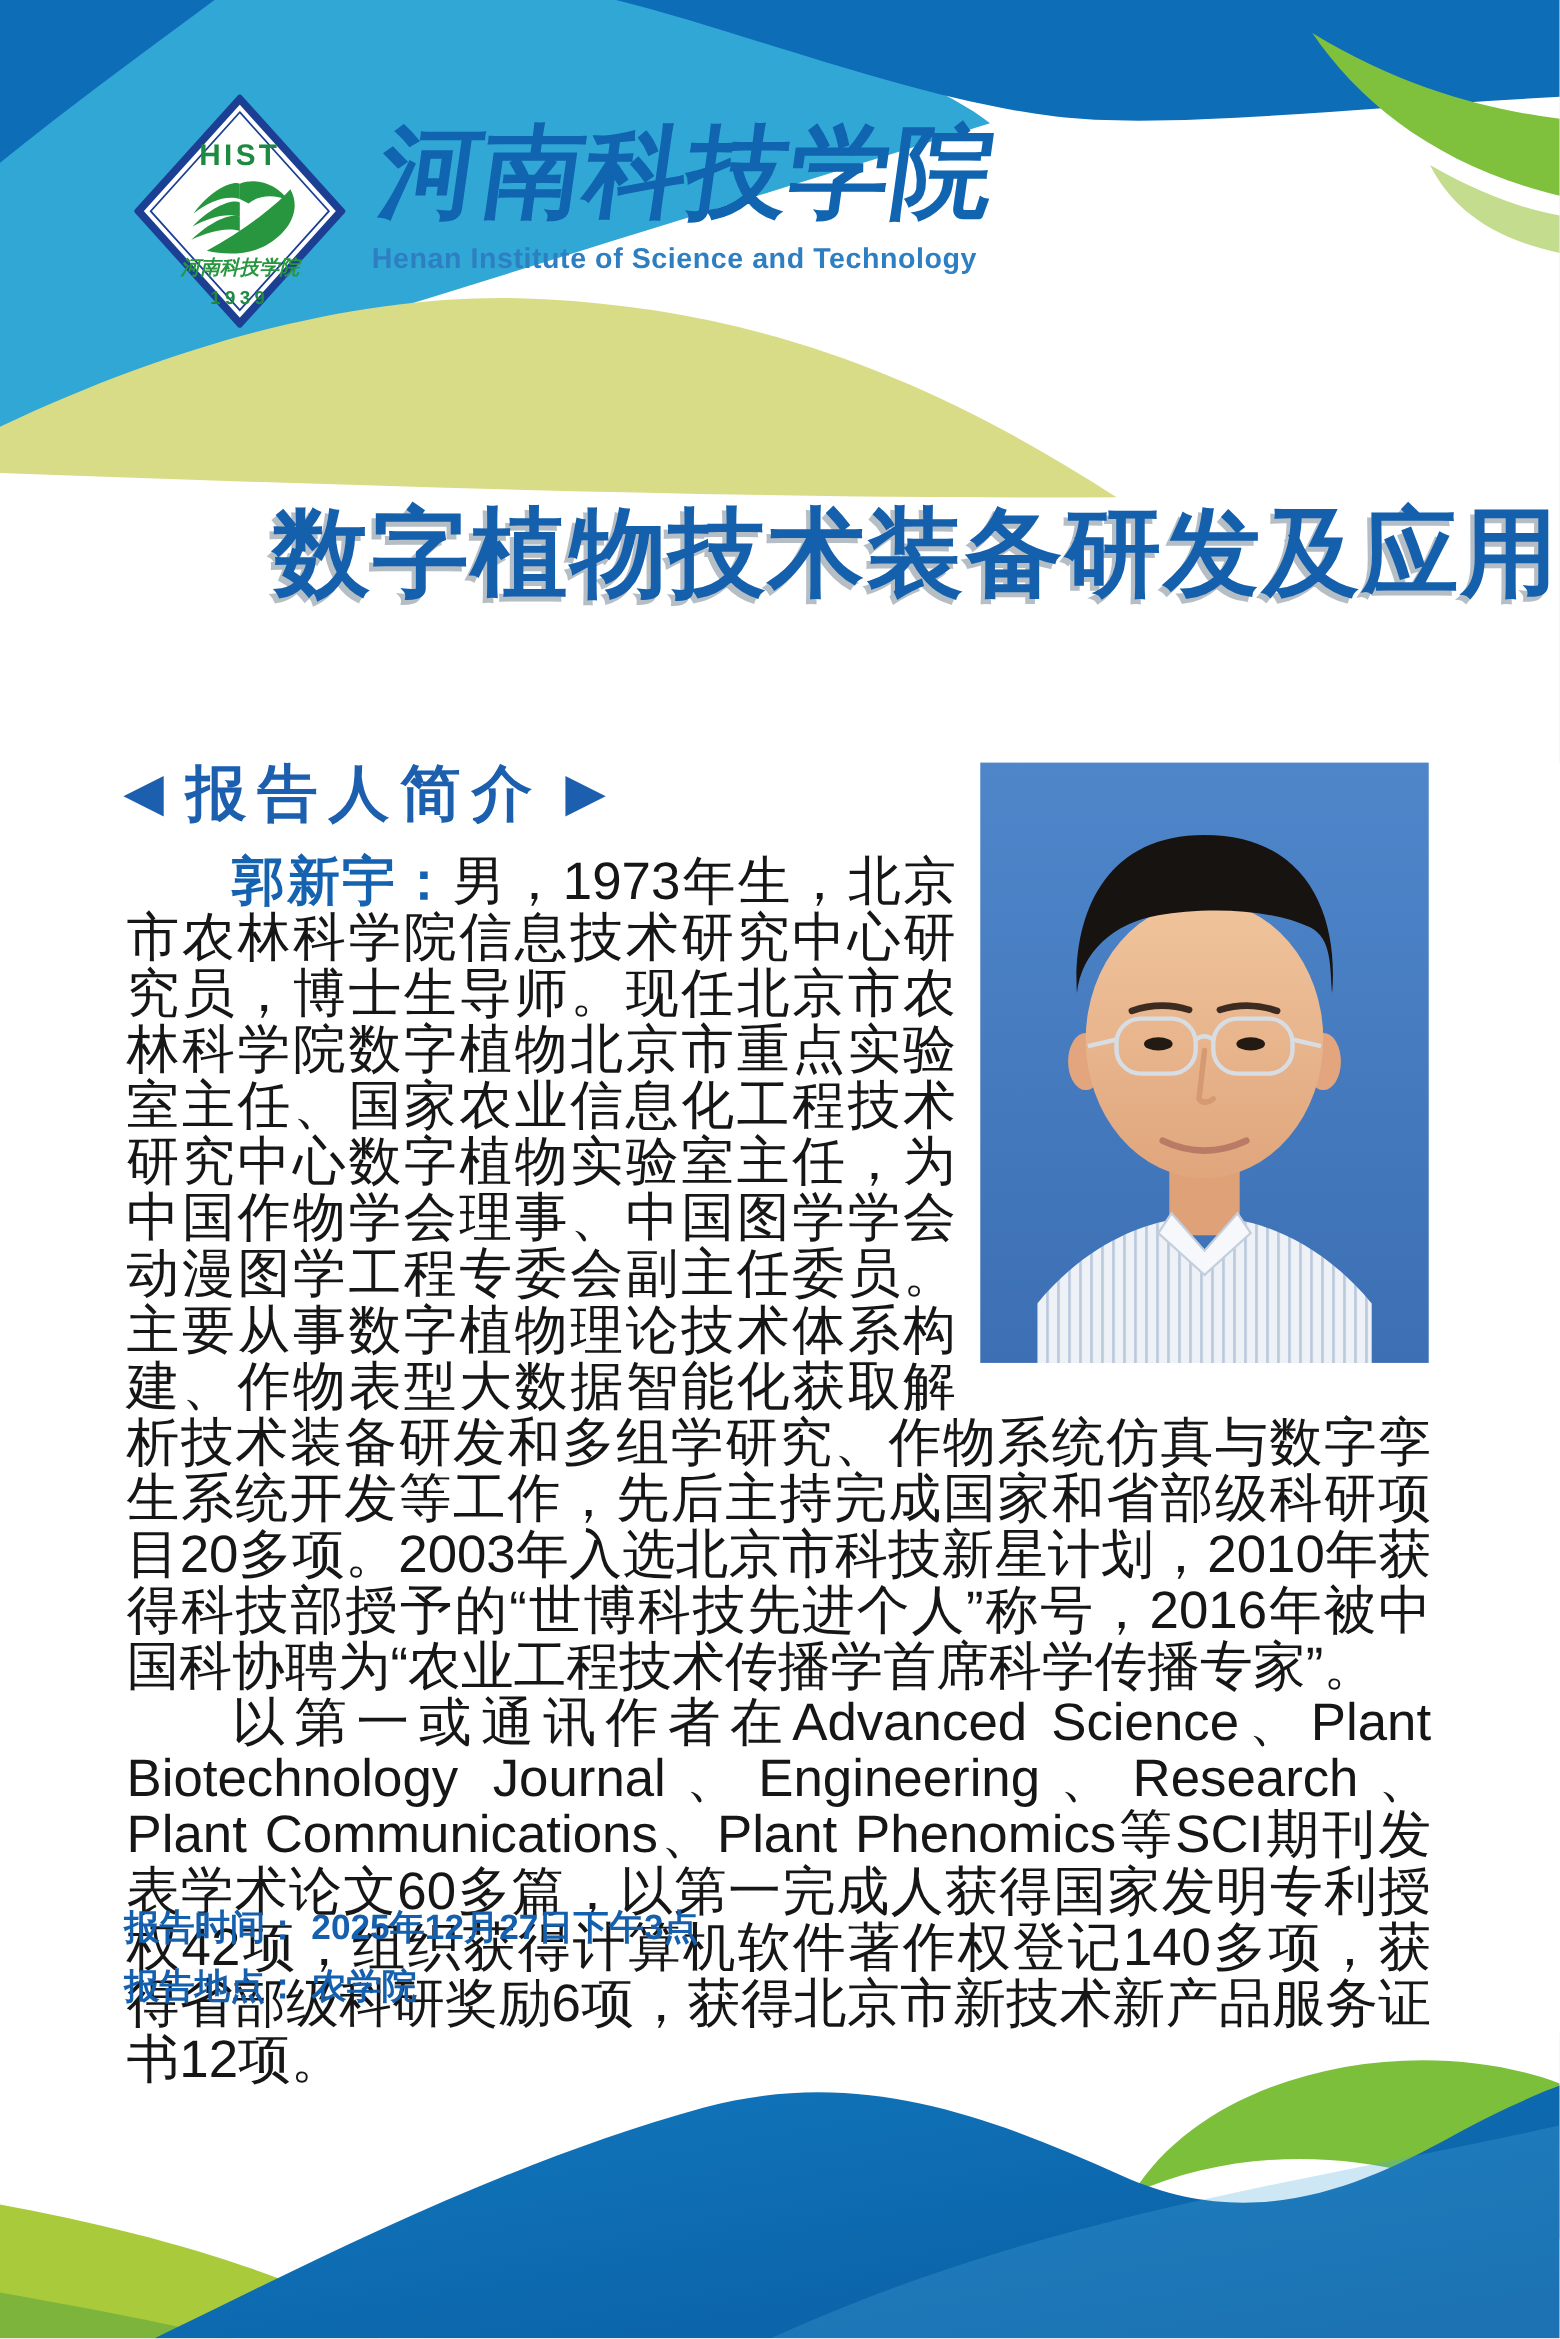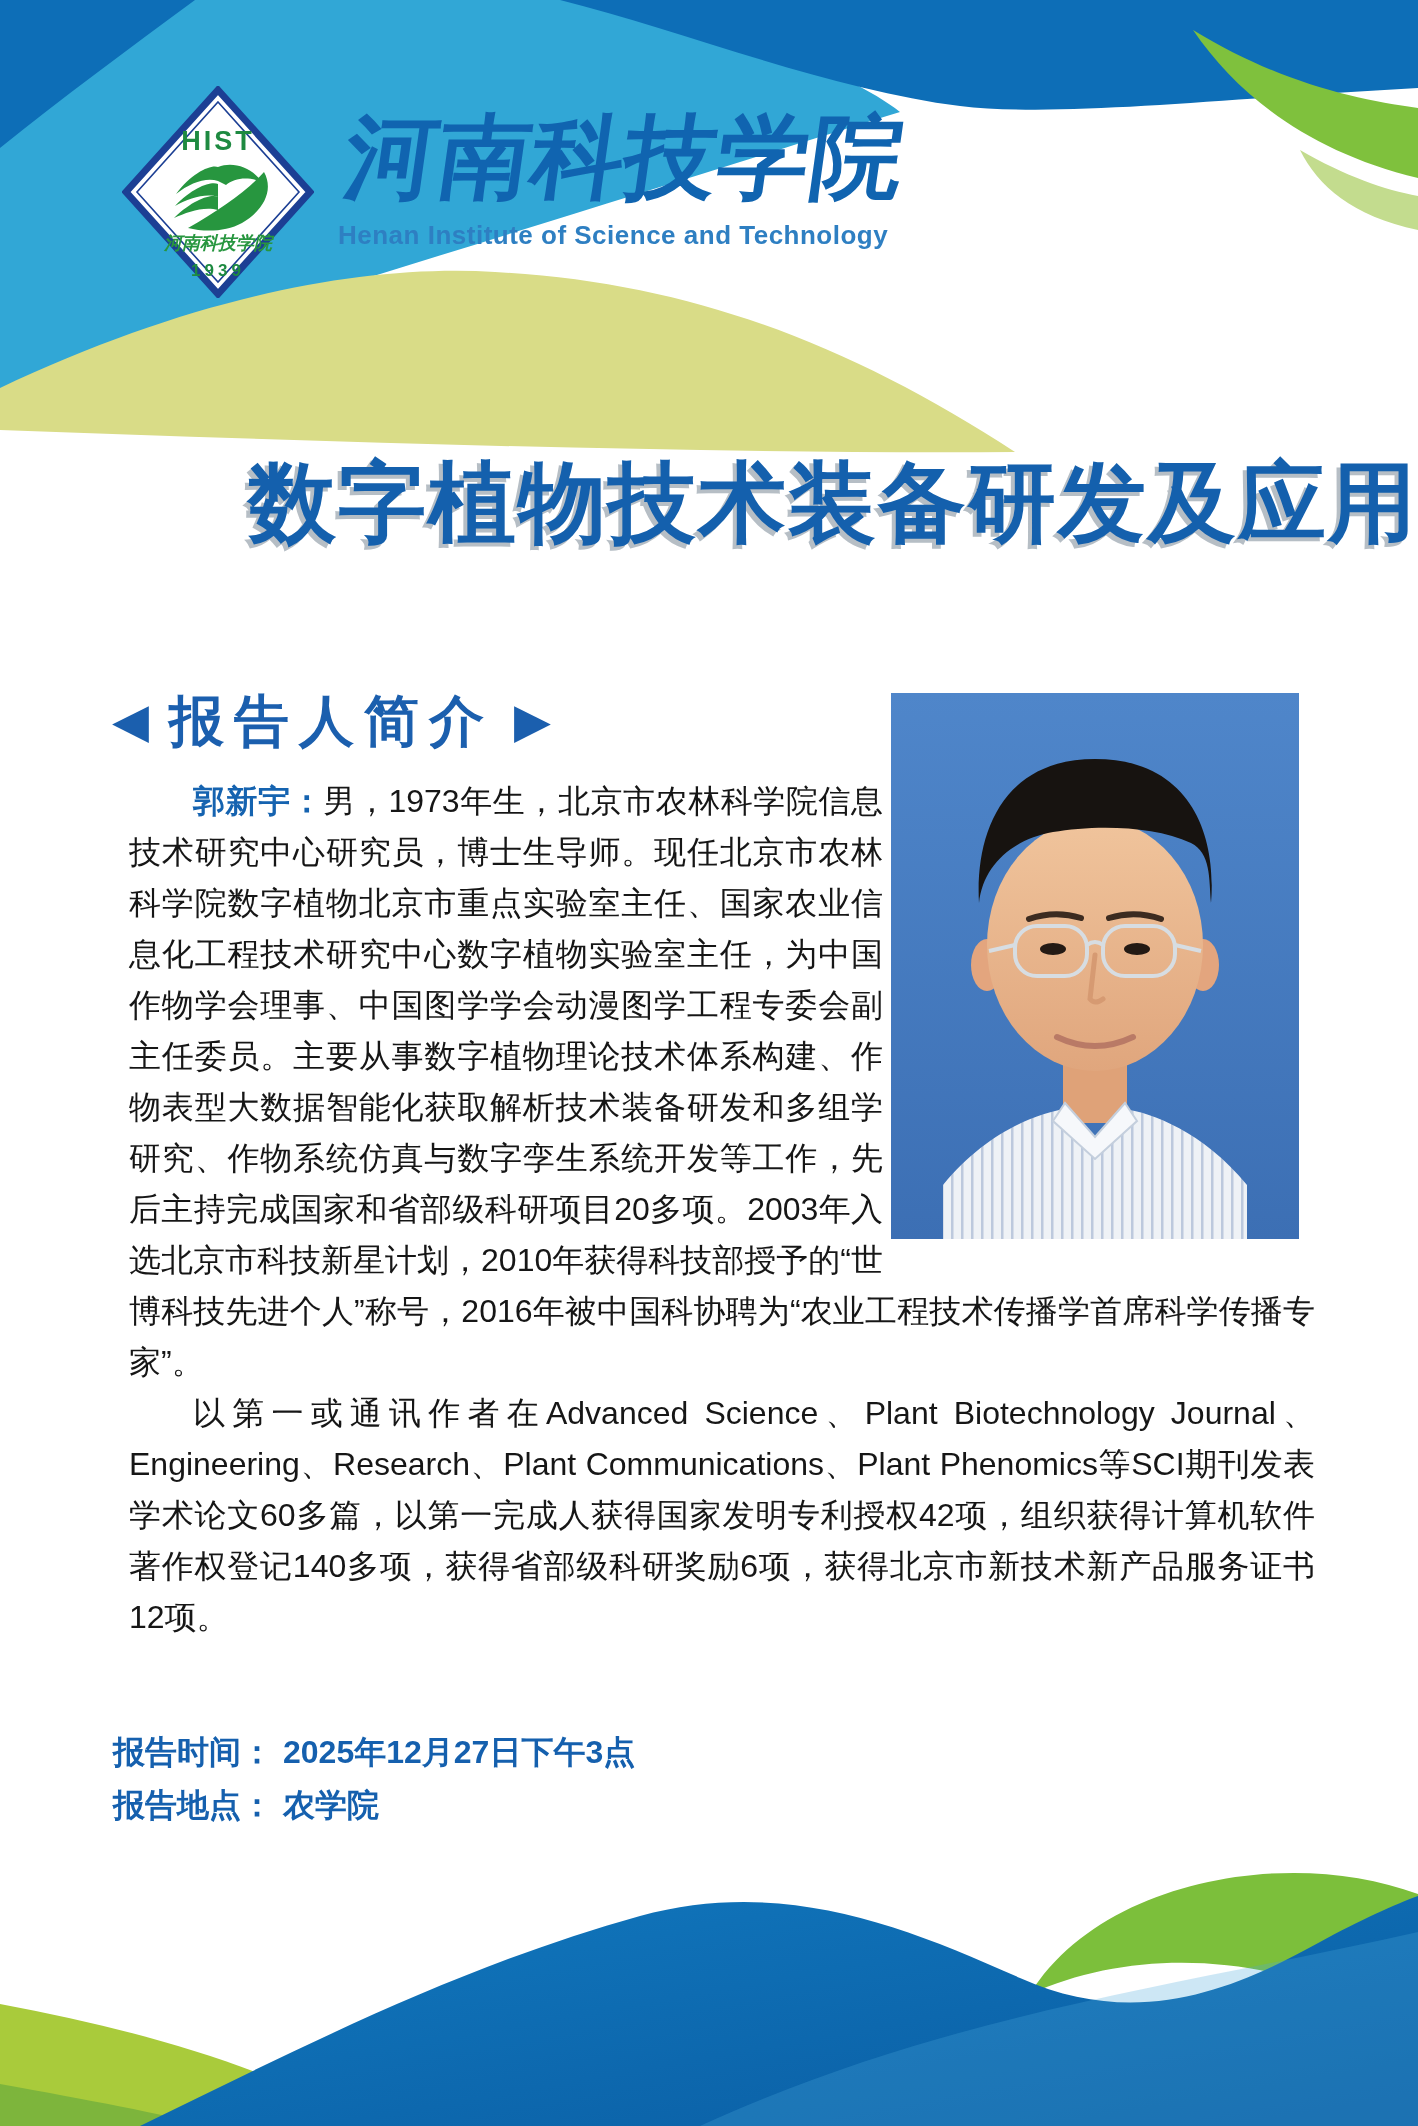--- a/index.html
+++ b/index.html
@@ -44,22 +44,22 @@
     color:#1b5fae;
   }
   .section-header .arrow{font-size:48px;line-height:70px;}
   .section-header .section-label{
     font-size:55px;font-weight:900;letter-spacing:10px;line-height:70px;
     white-space:nowrap;
   }
 
   
   .bio{
-    position:absolute;left:129px;top:776px;width:1186px;
-    font-size:32px;line-height:51px;color:#161616;
+    position:absolute;left:115px;top:776px;width:1186px;
+    font-size:48px;line-height:51px;color:#161616;
     text-align:justify;font-weight:500;
   }
   .photo-spacer{float:right;width:432px;height:474px;}
   .bio p{margin:0;padding:0;text-indent:2em;}
   .speaker-name{color:#1563b0;font-weight:800;}
 
   
   .photo{
     position:absolute;left:891px;top:693px;width:408px;height:546px;
     overflow:hidden;

